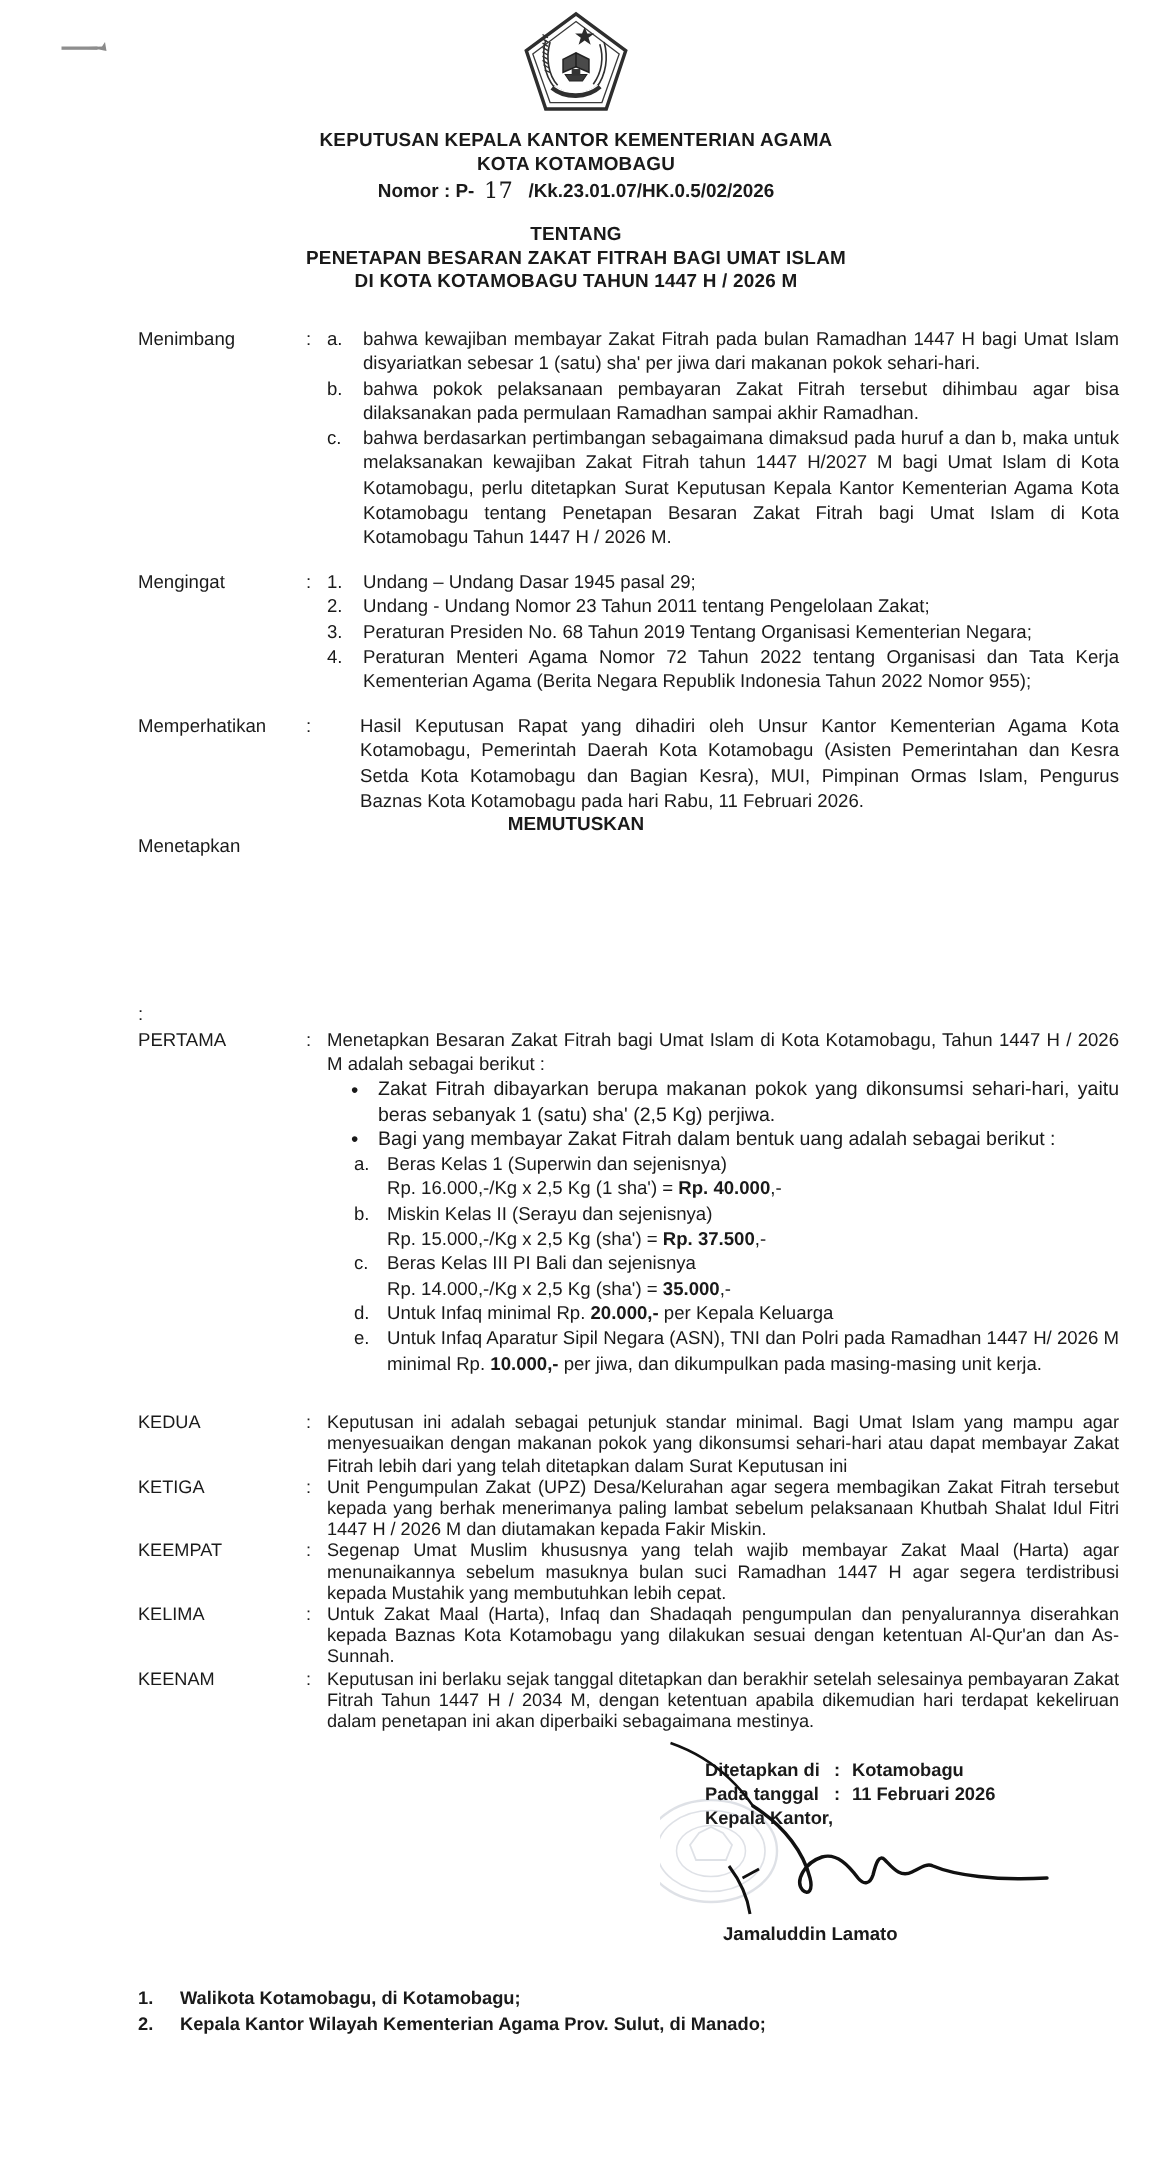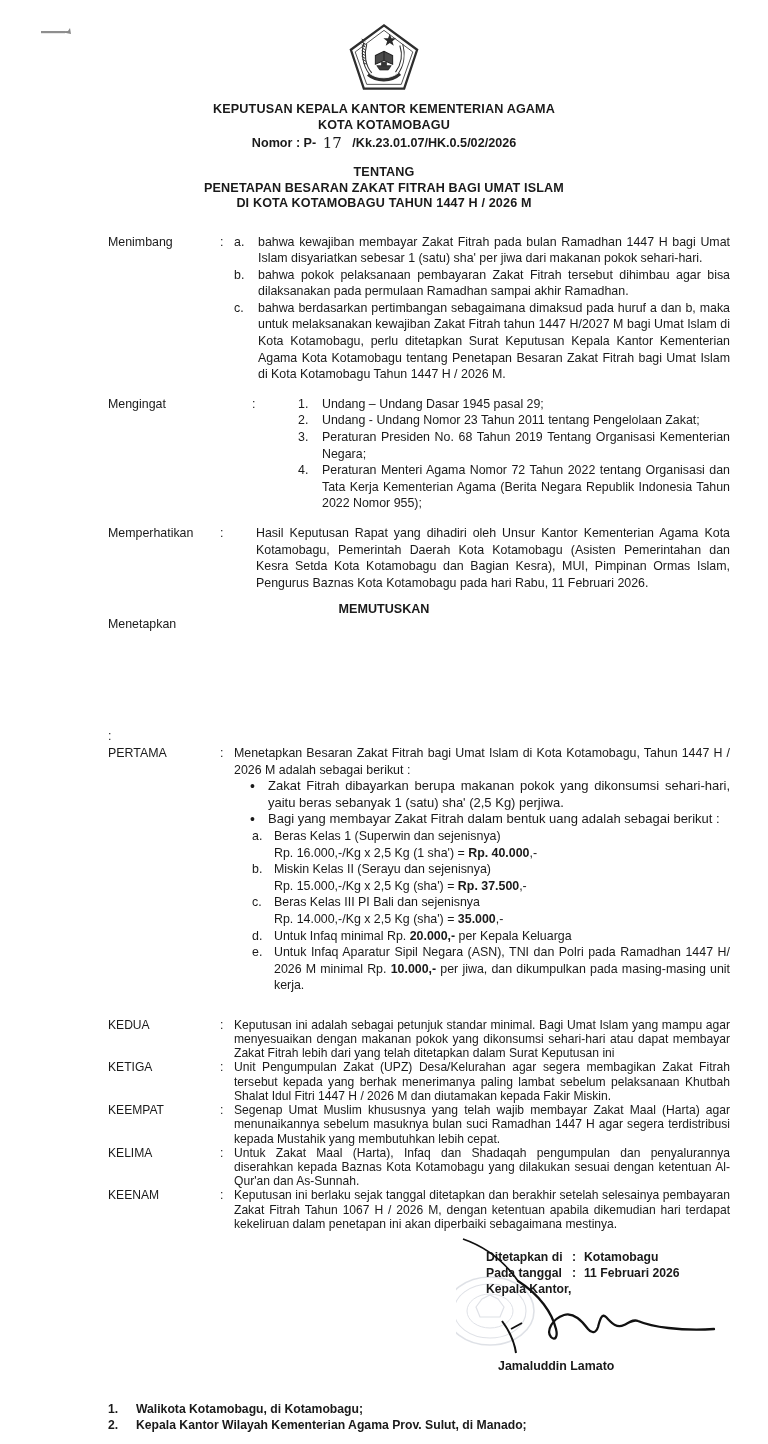--- a/index.html
+++ b/index.html
@@ -23,21 +23,21 @@
     left: 40px; top: 26px;
     width: 42px; height: 10px;
     opacity: 0.55;
   }
 
   
   #page {
     position: absolute;
     left: 0; top: 0;
     width: 768px; height: 1444px;
-    padding: 16px;
+    padding: 0;
   }
 
   
   #logo-block {
     padding-top: 6px;
     display: flex;
     justify-content: center;
   }
   #logo-block svg { display: block; }
 
@@ -146,21 +146,20 @@
     font-size: 12.4px; line-height: 16.6px;
   }
   .nlst .price { display: block; }
   b { font-weight: bold; }
 
   
   #memutuskan {
     text-align: center;
     font-weight: bold;
     font-size: 12.6px;
-    margin-top: 11px;
   }
 
   
   .clause-tight .label,
   .clause-tight .colon,
   .clause-tight .body { line-height: 14.2px; font-size: 12.1px; }
   .clause-tight { padding-left: 92px; }
 
   
   #sig-area {
@@ -274,21 +273,21 @@
           <span class="tx">bahwa pokok pelaksanaan pembayaran Zakat Fitrah tersebut dihimbau agar bisa dilaksanakan pada permulaan Ramadhan sampai akhir Ramadhan.</span>
         </li>
         <li>
           <span class="mk">c.</span>
           <span class="tx">bahwa berdasarkan pertimbangan sebagaimana dimaksud pada huruf a dan b, maka untuk melaksanakan kewajiban Zakat Fitrah tahun 1447 H/2027 M bagi Umat Islam di Kota Kotamobagu, perlu ditetapkan Surat Keputusan Kepala Kantor Kementerian Agama Kota Kotamobagu tentang Penetapan Besaran Zakat Fitrah bagi Umat Islam di Kota Kotamobagu Tahun 1447 H / 2026 M.</span>
         </li>
       </ul>
     </div>
   </div>
 
-  <div class="clause" style="margin-top:13px;gap:32px;">
+  <div class="clause" style="margin-top:13px;">
     <div class="label">Mengingat</div>
     <div class="colon">:</div>
     <div class="body">
       <ul class="lst">
         <li>
           <span class="mk">1.</span>
           <span class="tx">Undang – Undang Dasar 1945 pasal 29;</span>
         </li>
         <li>
           <span class="mk">2.</span>
@@ -389,21 +388,21 @@
 
   <div class="clause clause-tight">
     <div class="label">KELIMA</div>
     <div class="colon">:</div>
     <div class="body jt">Untuk Zakat Maal (Harta), Infaq dan Shadaqah pengumpulan dan penyalurannya diserahkan kepada Baznas Kota Kotamobagu yang dilakukan sesuai dengan ketentuan Al-Qur'an dan As-Sunnah.</div>
   </div>
 
   <div class="clause clause-tight">
     <div class="label">KEENAM</div>
     <div class="colon">:</div>
-    <div class="body jt">Keputusan ini berlaku sejak tanggal ditetapkan dan berakhir setelah selesainya pembayaran Zakat Fitrah Tahun 1067 H / 2026 M, dengan ketentuan apabila dikemudian hari terdapat kekeliruan dalam penetapan ini akan diperbaiki sebagaimana mestinya.</div>
+    <div class="body jt">Keputusan ini berlaku sejak tanggal ditetapkan dan berakhir setelah selesainya pembayaran Zakat Fitrah Tahun 1447 H / 2034 M, dengan ketentuan apabila dikemudian hari terdapat kekeliruan dalam penetapan ini akan diperbaiki sebagaimana mestinya.</div>
   </div>
 
   <div id="sig-area">
 
     <svg id="sig-graphics" viewBox="0 0 300 130">
 
       <g opacity="0.16" stroke="#3a4a6a" fill="none">
         <ellipse cx="34" cy="78" rx="44" ry="34" stroke-width="1.6"></ellipse>
         <ellipse cx="34" cy="78" rx="36" ry="27" stroke-width="1.1"></ellipse>
         <ellipse cx="34" cy="78" rx="23" ry="17" stroke-width="1"></ellipse>

